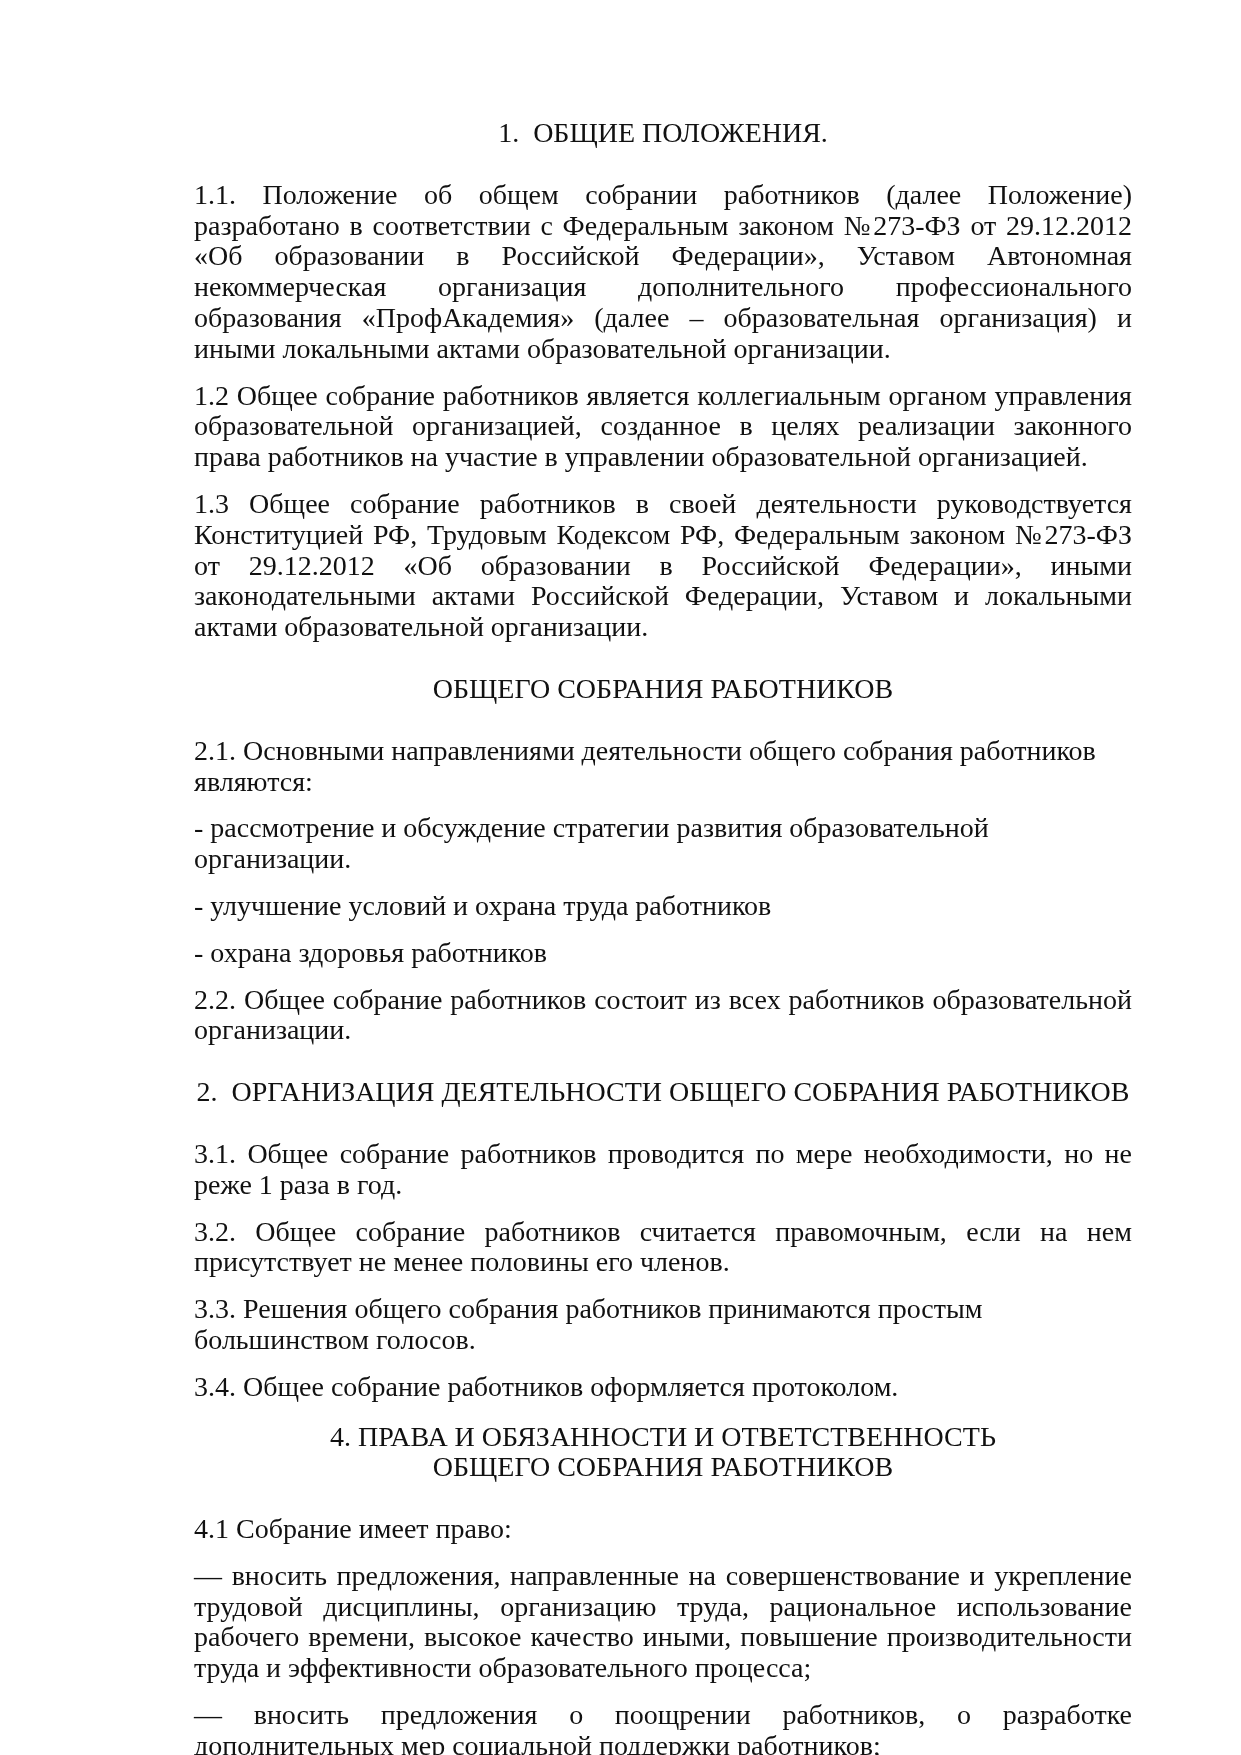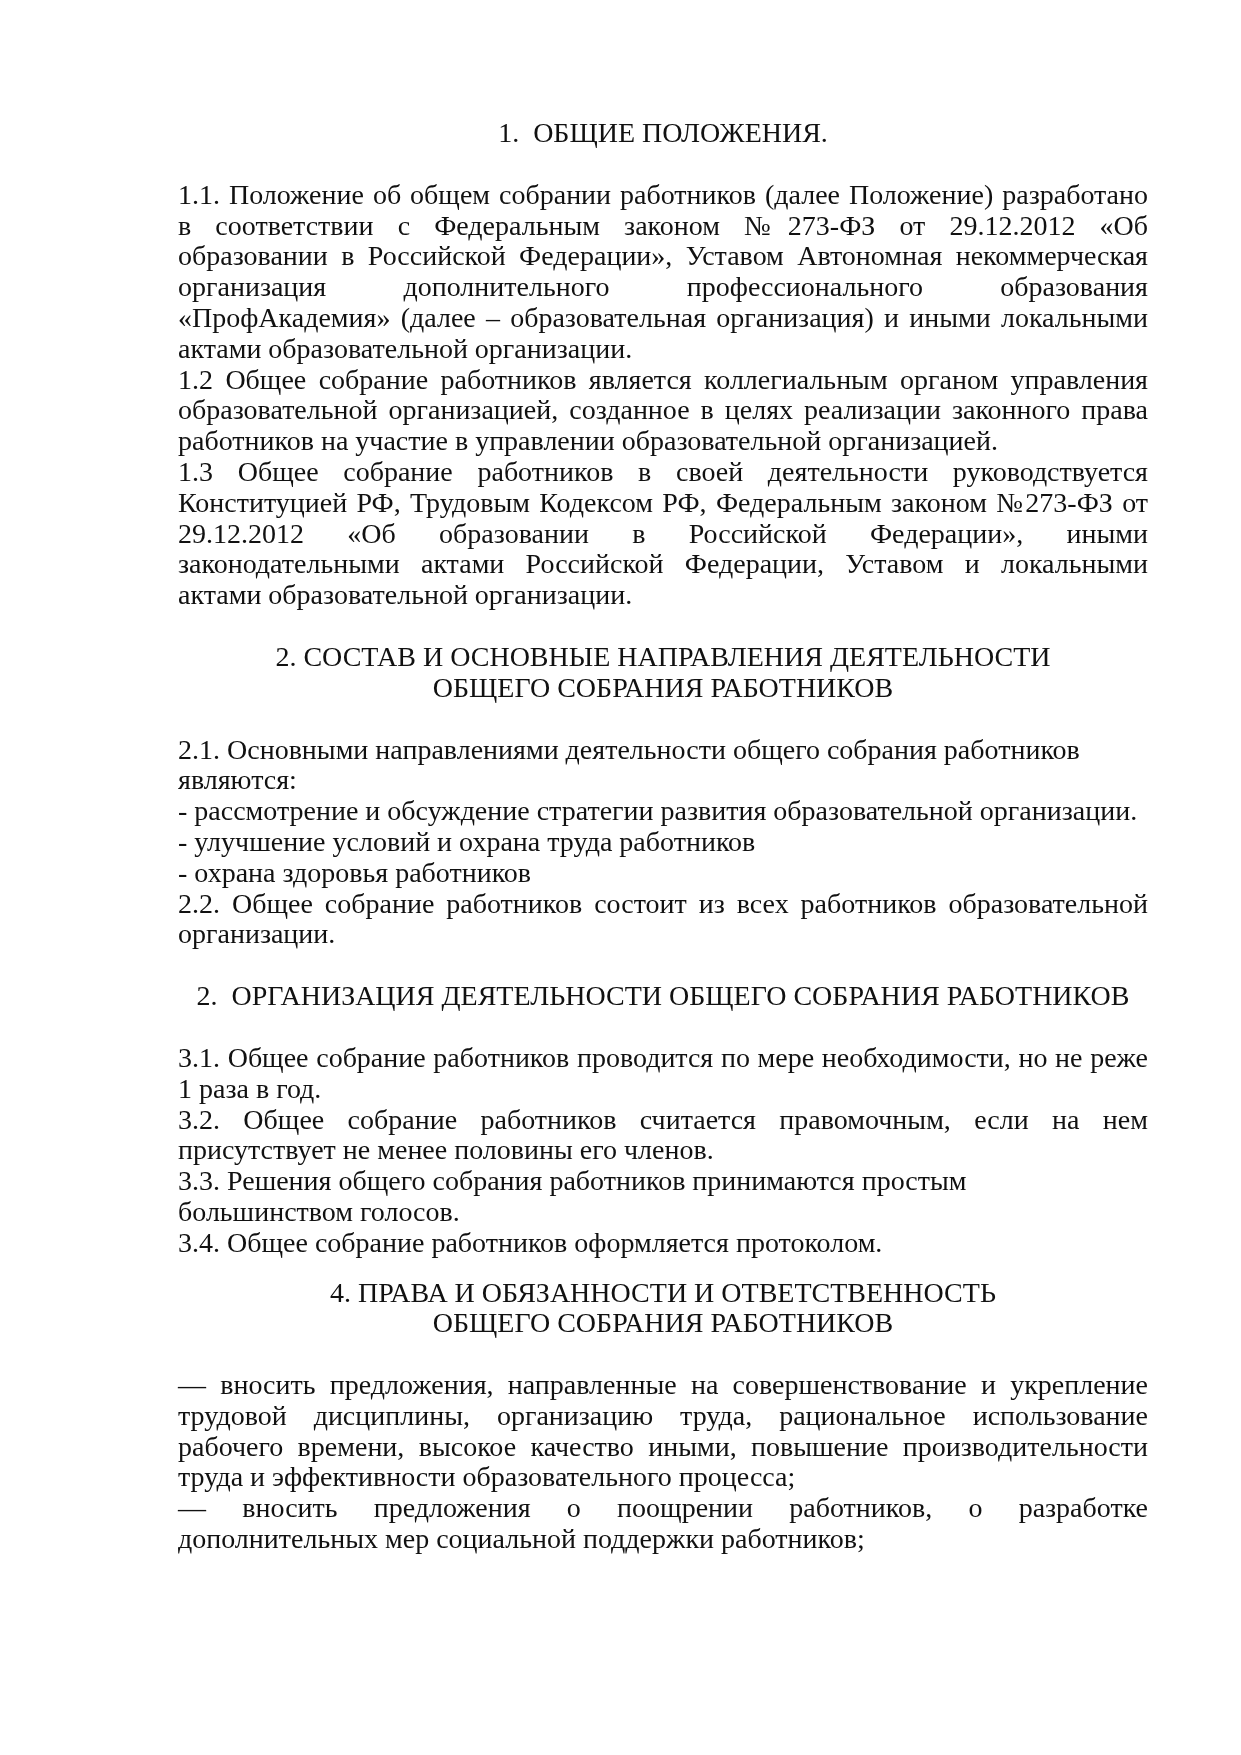--- a/index.html
+++ b/index.html
@@ -11,39 +11,38 @@
   .page {
     position: absolute; left: 178px; top: 118px; width: 970px;
     font-size: 28px; line-height: 30.8px;
   }
   .heading { text-align: center; margin: 0; }
   .heading.h1 { margin-bottom: 31px; }
   .heading.h2 { margin-top: 31px; margin-bottom: 31px; }
   .heading.h3 { margin-top: 31px; margin-bottom: 31px; }
   .heading.h4 { margin-top: 19px; margin-bottom: 31px; }
   .num { display: inline-block; margin-right: 14px; }
-  p { margin: 0; text-align: justify; font-family: Liberation Serif, serif; }
+  p { margin: 16px; text-align: justify; font-family: Liberation Serif, serif; }
   p.left { text-align: left; }
   .dash-item { text-align: justify; }
 </style>
 </head>
 <body>
 
 <div class="page">
 
   <div class="heading h1">
     <span class="num">1.</span><span>ОБЩИЕ ПОЛОЖЕНИЯ.</span>
   </div>
 
   <p>1.1. Положение об общем собрании работников (далее Положение) разработано в соответствии с Федеральным законом №273-ФЗ от 29.12.2012 «Об образовании в Российской Федерации», Уставом Автономная некоммерческая организация дополнительного профессионального образования «ПрофАкадемия» (далее – образовательная организация) и иными локальными актами образовательной организации.</p>
   <p>1.2 Общее собрание работников является коллегиальным органом управления образовательной организацией, созданное в целях реализации законного права работников на участие в управлении образовательной организацией.</p>
   <p>1.3 Общее собрание работников в своей деятельности руководствуется Конституцией РФ, Трудовым Кодексом РФ, Федеральным законом №273-ФЗ от 29.12.2012 «Об образовании в Российской Федерации», иными законодательными актами Российской Федерации, Уставом и локальными актами образовательной организации.</p>
 
   <div class="heading h2">
-    <div>2. СОСТАВ И ОСНОВНЫЕ НАПРАВЛЕНИЯ ДЕЯТЕЛЬНОСТИ</div>
     <div>ОБЩЕГО СОБРАНИЯ РАБОТНИКОВ</div>
   </div>
 
   <p class="left">2.1. Основными направлениями деятельности общего собрания работников являются:</p>
   <p class="left">- рассмотрение и обсуждение стратегии развития образовательной организации.</p>
   <p class="left">- улучшение условий и охрана труда работников</p>
   <p class="left">- охрана здоровья работников</p>
   <p>2.2. Общее собрание работников состоит из всех работников образовательной организации.</p>
 
   <div class="heading h3">
@@ -53,16 +52,17 @@
   <p>3.1. Общее собрание работников проводится по мере необходимости, но не реже 1 раза в год.</p>
   <p>3.2. Общее собрание работников считается правомочным, если на нем присутствует не менее половины его членов.</p>
   <p class="left">3.3. Решения общего собрания работников принимаются простым большинством голосов.</p>
   <p class="left">3.4. Общее собрание работников оформляется протоколом.</p>
 
   <div class="heading h4">
     <div>4. ПРАВА И ОБЯЗАННОСТИ И ОТВЕТСТВЕННОСТЬ</div>
     <div>ОБЩЕГО СОБРАНИЯ РАБОТНИКОВ</div>
   </div>
 
+  <p class="left">4.1 Собрание имеет право:</p>
   <p class="dash-item"> — вносить предложения, направленные на совершенствование и укрепление трудовой дисциплины, организацию труда, рациональное использование рабочего времени, высокое качество иными, повышение производительности труда и эффективности образовательного процесса;</p>
   <p class="dash-item">— вносить предложения о поощрении работников, о разработке дополнительных мер социальной поддержки работников;</p>
 
 </div>
 
 </body></html>

